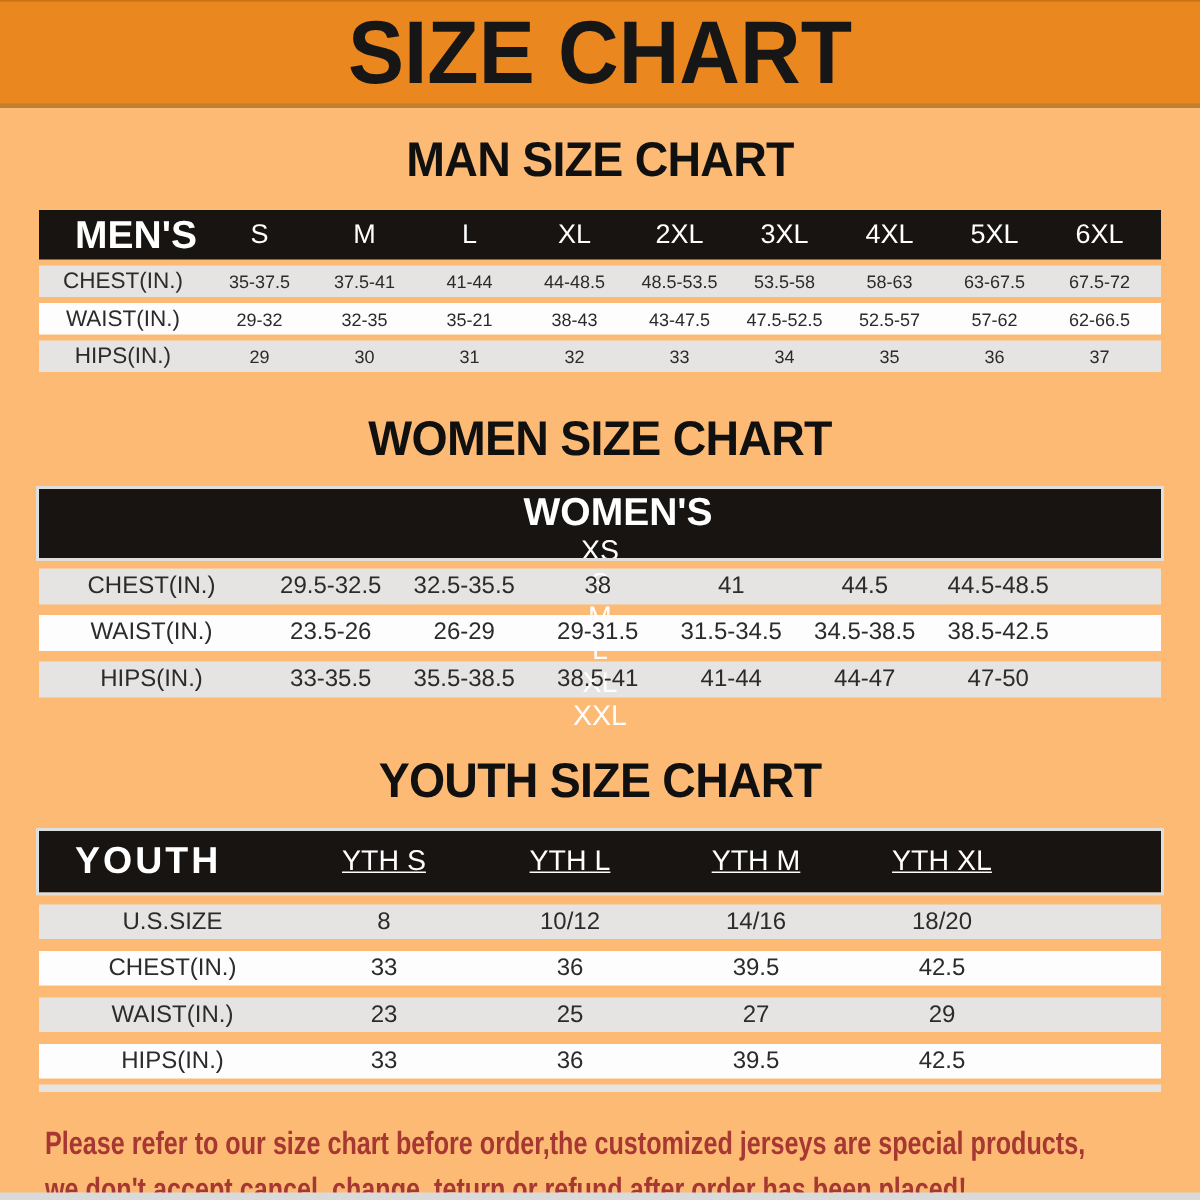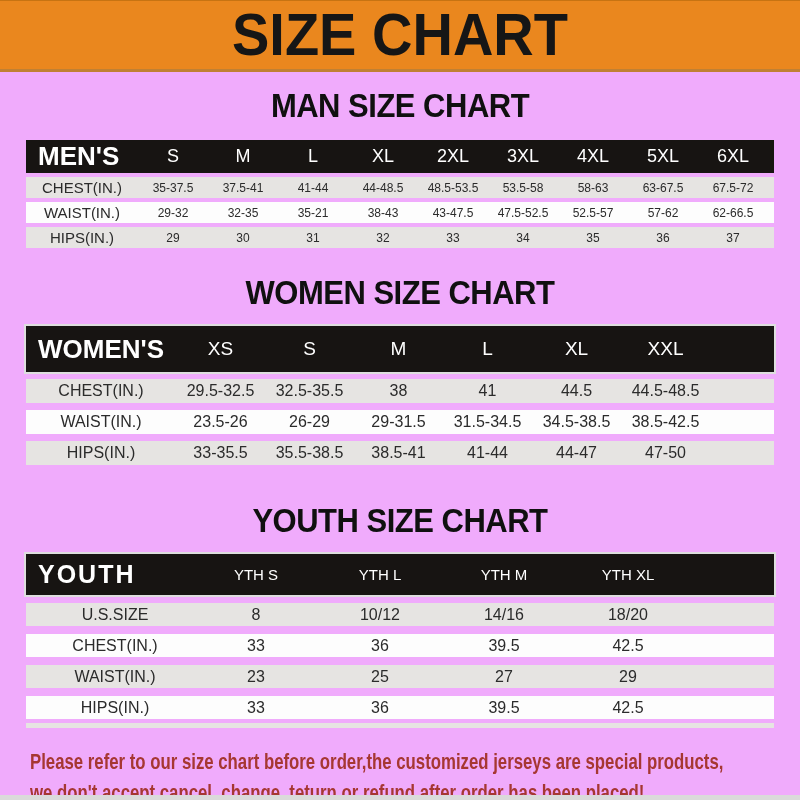--- a/index.html
+++ b/index.html
@@ -8,21 +8,21 @@
     --row-gray:#E6E4E2;
     --footer-red:#A63732;
   }
   *{box-sizing:border-box;}
   html,body{margin:0;padding:0;}
   body{
     width:800px;height:800px;background:#fff;
     font-family:"Liberation Sans", sans-serif;
     color:#222;
   }
-  .page{position:relative;width:800px;height:800px;background:#f0abfc;overflow:hidden;}
+  .page{position:relative;width:800px;height:800px;background:#fdba74;overflow:hidden;}
 
   
   .banner{
     height:72px;background:var(--orange);
     border-top:1px solid #c77312;
     border-bottom:3px solid #c08033;
     display:flex;align-items:center;justify-content:center;
   }
   .banner h1{
     margin:0;font-size:56px;font-weight:bold;color:#161616;
@@ -37,48 +37,48 @@
   .sec-men    .sec-heading{margin-top:17px;margin-bottom:15px;}
   .sec-women  .sec-heading{margin-top:27px;margin-bottom:15px;}
   .sec-youth  .sec-heading{margin-top:38px;margin-bottom:15px;}
 
   
   .size-table{width:748px;margin-left:26px;}
   .trow{display:flex;align-items:center;width:100%;}
   .thead{background:var(--bar-black);color:#fff;}
   .women .thead,.youth .thead{outline:2px solid #dedede;}
   .cell{flex:0 0 auto;text-align:center;white-space:nowrap;}
-  .hlabel{font-weight:bold;text-align:left;padding-left:12px;}
+  .hlabel{font-weight:bold;text-align:left;padding-left:24px;}
   .drow{color:#2b2b2b;}
   .row-gray{background:var(--row-gray);}
   .row-white{background:#FDFDFD;}
 
   
   .men .thead{height:33px;}
   .men .cell.label{width:112px;}
   .men .hlabel{font-size:26px;}
   .men .hcell{width:70px;font-size:18px;}
   .men .dcell{width:70px;font-size:12px;}
   .men .dlabel{font-size:15px;padding-left:0;font-weight:normal;text-align:center;}
   .men .drow{height:21px;margin-top:4px;}
 
   
-  .women .thead{height:46px;}
+  .women .thead{height:46px;flex-direction:column;}
   .women .cell.label{width:150px;}
   .women .hlabel{font-size:26px;}
   .women .hcell{width:89px;font-size:19px;}
   .women .dcell{width:89px;font-size:16px;}
   .women .dlabel{font-size:16px;padding-left:0;font-weight:normal;text-align:center;}
   .women .drow{height:24px;margin-top:7px;}
 
   
   .youth .thead{height:41px;}
   .youth .cell.label{width:168px;}
   .youth .hlabel{font-size:25px;letter-spacing:2px;}
-  .youth .hcell{width:124px;font-size:15px;}
+  .youth .hcell{width:124px;font-size:19px;text-decoration:underline;}
   .youth .dcell{width:124px;font-size:16px;}
   .youth .dlabel{font-size:16px;padding-left:10px;font-weight:normal;text-align:center;}
   .youth .drow{height:23px;margin-top:8px;}
   .youth::after{content:"";display:block;height:5px;margin-top:4px;background:var(--row-gray);}
 
   
   .footer{margin:19px 0 0 30px;color:var(--footer-red);}
   .fline{line-height:31px;height:31px;}
   .fline span{
     display:inline-block;font-size:21.5px;font-weight:bold;

